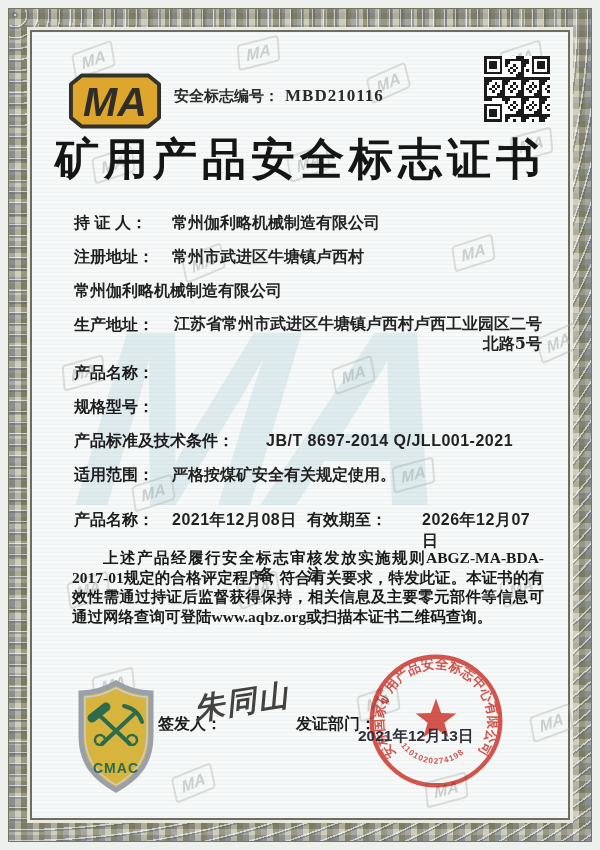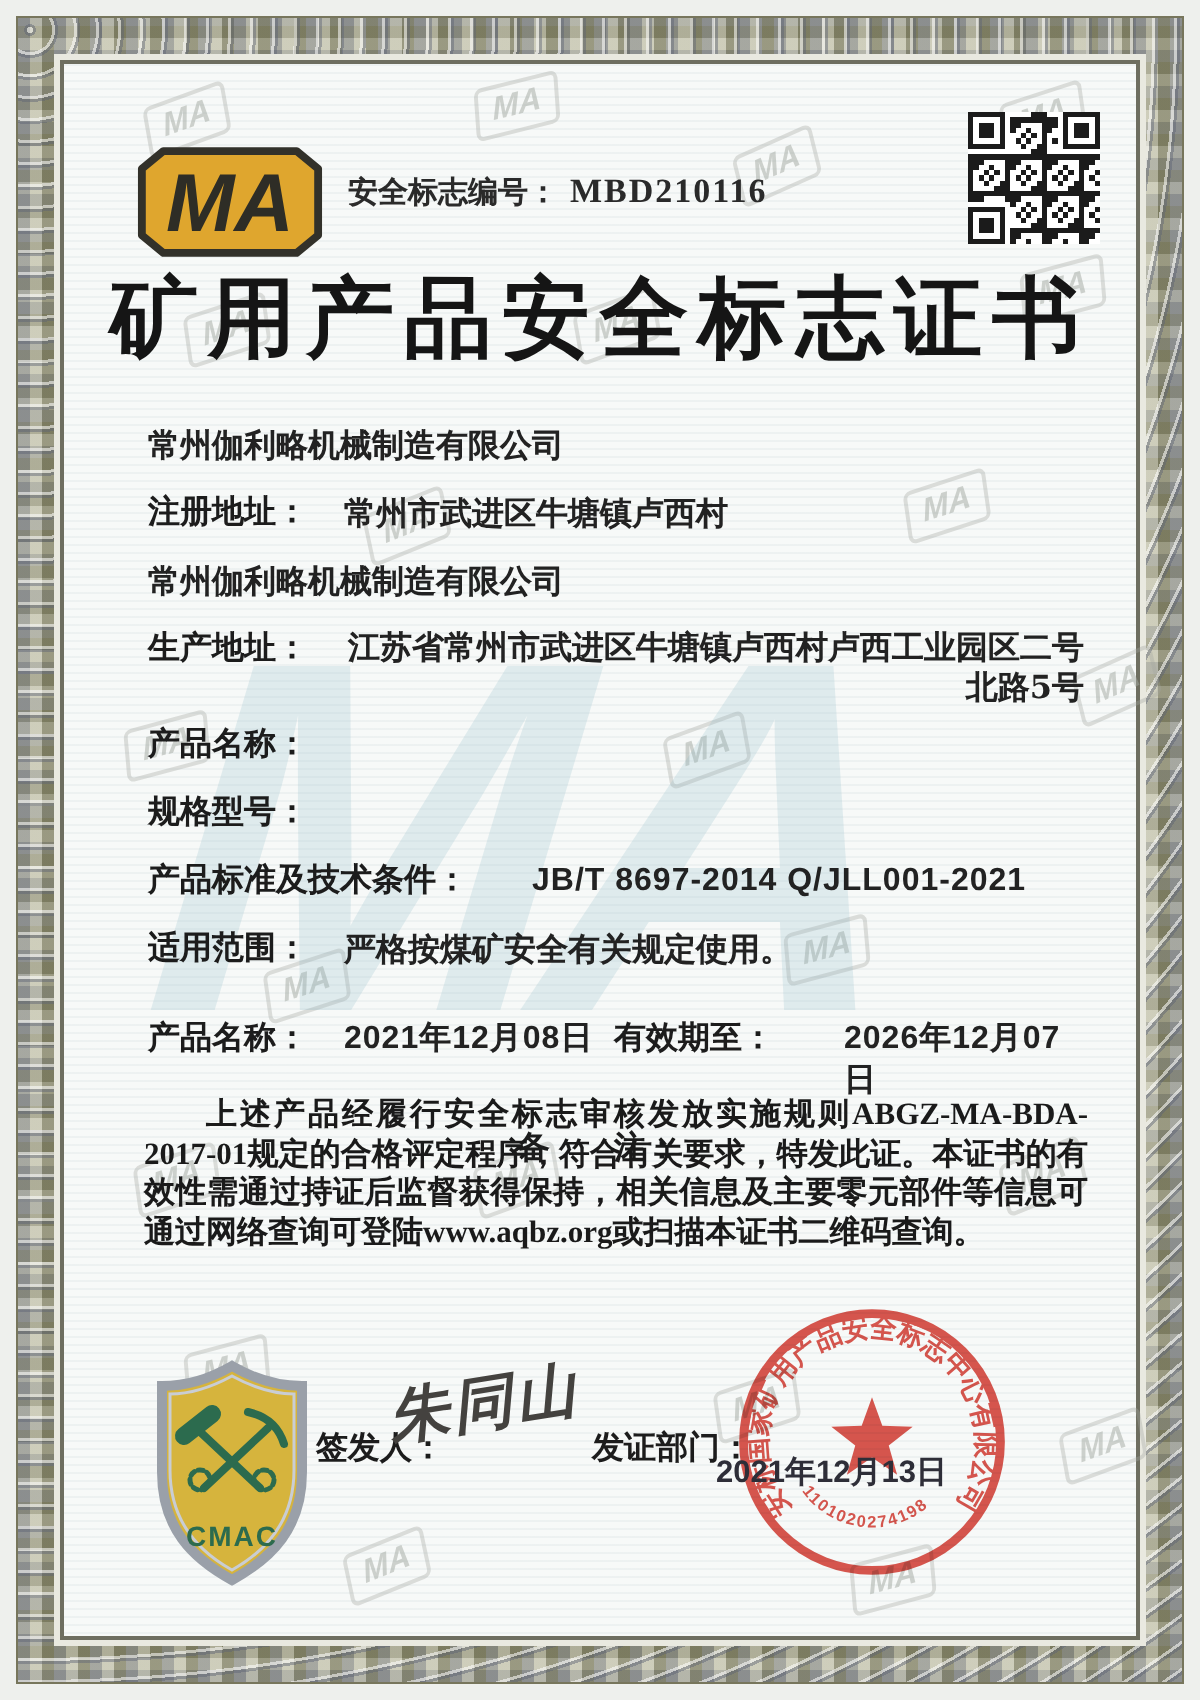--- a/index.html
+++ b/index.html
@@ -357,20 +357,21 @@
             <rect x="18" y="24" width="1" height="1"></rect>
             <rect x="21" y="24" width="1" height="1"></rect>
             <rect x="22" y="24" width="1" height="1"></rect>
           </g>
       </svg>
     </div>
     <div class="title">矿用产品安全标志证书</div>
 
     <div class="fields">
       <div class="row">
+        <span class="lbl">持 证 人：</span>
         <span class="val">常州伽利略机械制造有限公司</span>
       </div>
       <div class="row">
         <span class="lbl">注册地址：</span>
         <span class="val">常州市武进区牛塘镇卢西村</span>
       </div>
       <div class="row">
         <span class="val">常州伽利略机械制造有限公司</span>
       </div>
       <div class="row addr">

